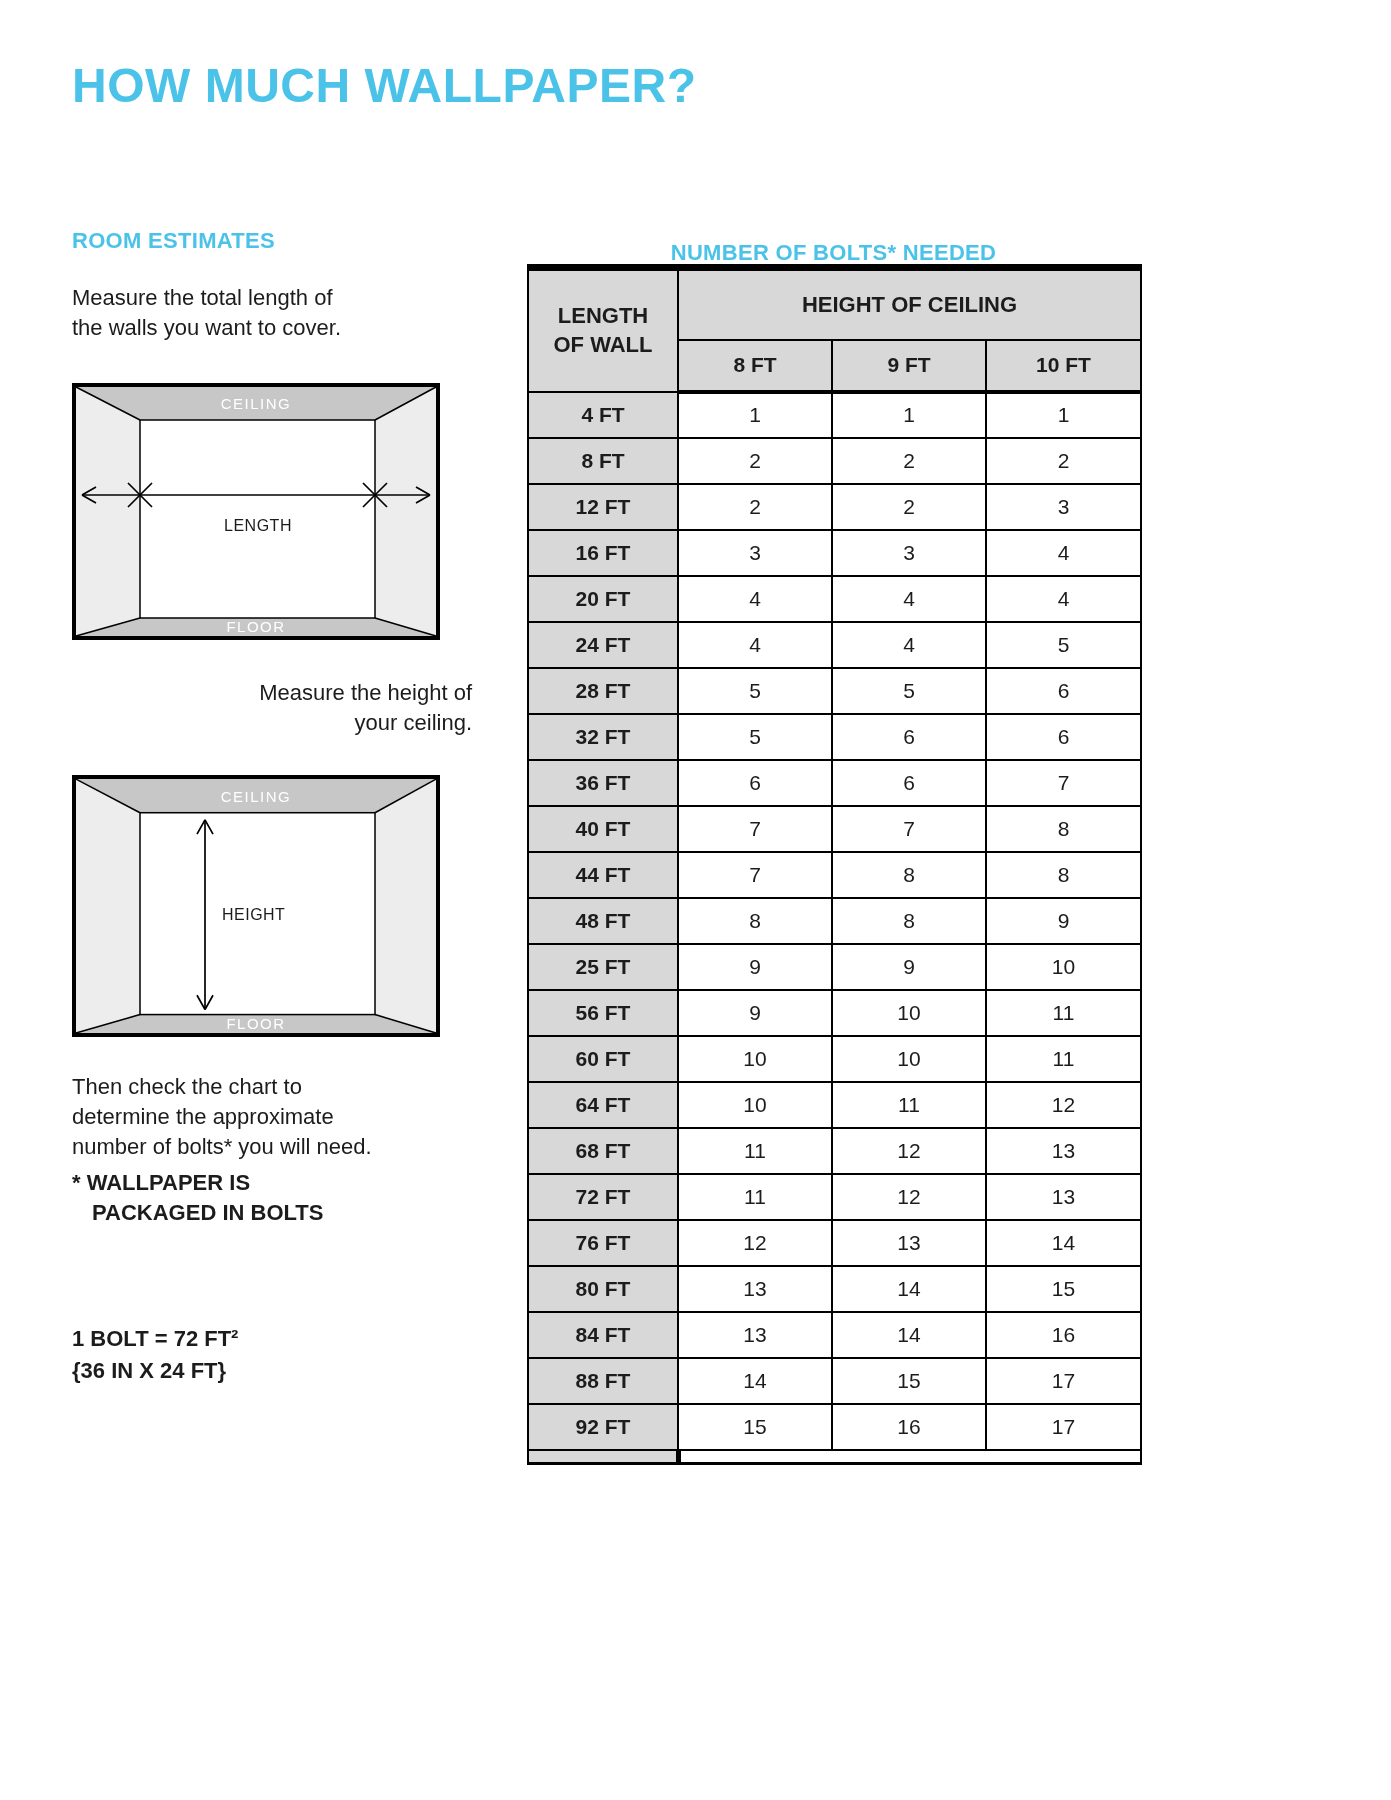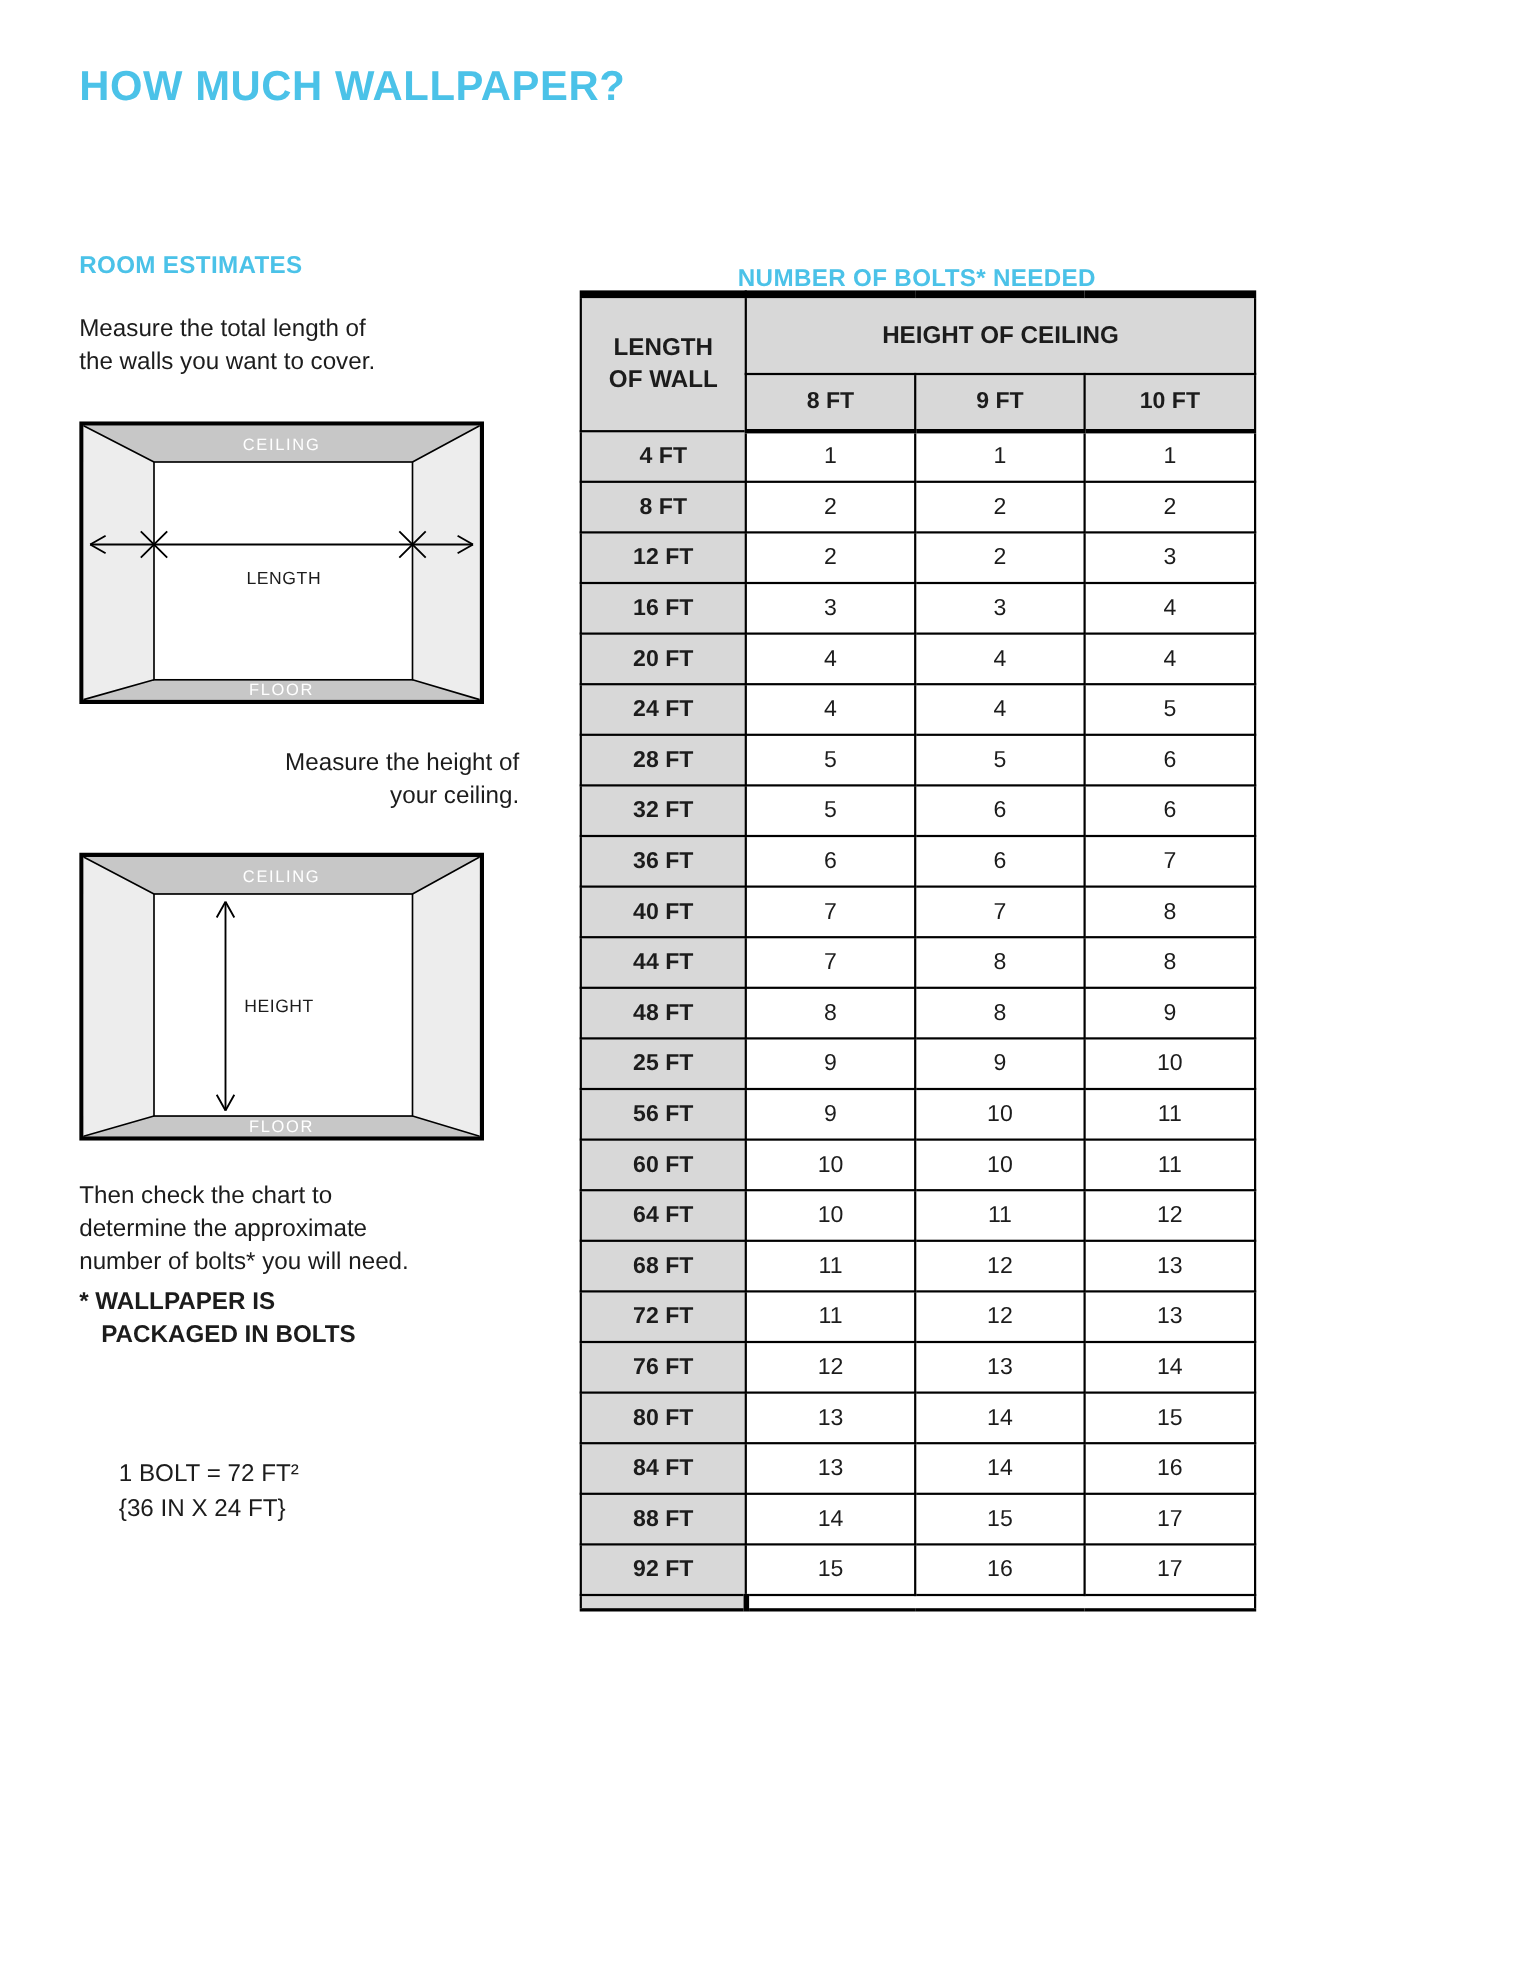--- a/index.html
+++ b/index.html
@@ -10,32 +10,32 @@
     --diag-light:#ededed;
   }
   *{margin:0;padding:0;box-sizing:border-box;}
   html,body{background:#fff;}
   body{
     width:1391px;height:1800px;position:relative;
     font-family:"Liberation Sans", sans-serif;color:var(--ink);
   }
   .abs{position:absolute;}
   .page-title{
-    left:72px;top:58px;font-size:38px;font-weight:bold;color:var(--accent);
+    left:72px;top:58px;font-size:48px;font-weight:bold;color:var(--accent);
     letter-spacing:0.5px;
   }
   .section-heading{
     font-size:22px;font-weight:bold;color:var(--accent);letter-spacing:0.3px;
   }
   .para{
     font-size:22px;line-height:30px;white-space:pre-line;width:400px;
   }
   .footnote{font-size:22px;font-weight:bold;line-height:30px;}
   .footnote .indent{padding-left:20px;}
-  .bolt-eq{font-size:22px;font-weight:normal;line-height:32px;margin-left:36px;}
+  .bolt-eq{font-size:22px;font-weight:bold;line-height:32px;}
 
   
   .table-heading{
     left:527px;top:228px;width:613px;text-align:center;
     font-size:22px;font-weight:bold;color:var(--accent);letter-spacing:0.3px;margin-top:12px;
   }
   table.bolts{
     position:absolute;left:527px;top:264px;width:613px;
     border-collapse:collapse;table-layout:fixed;
     border-top:7px solid #000;border-bottom:3px solid #000;

